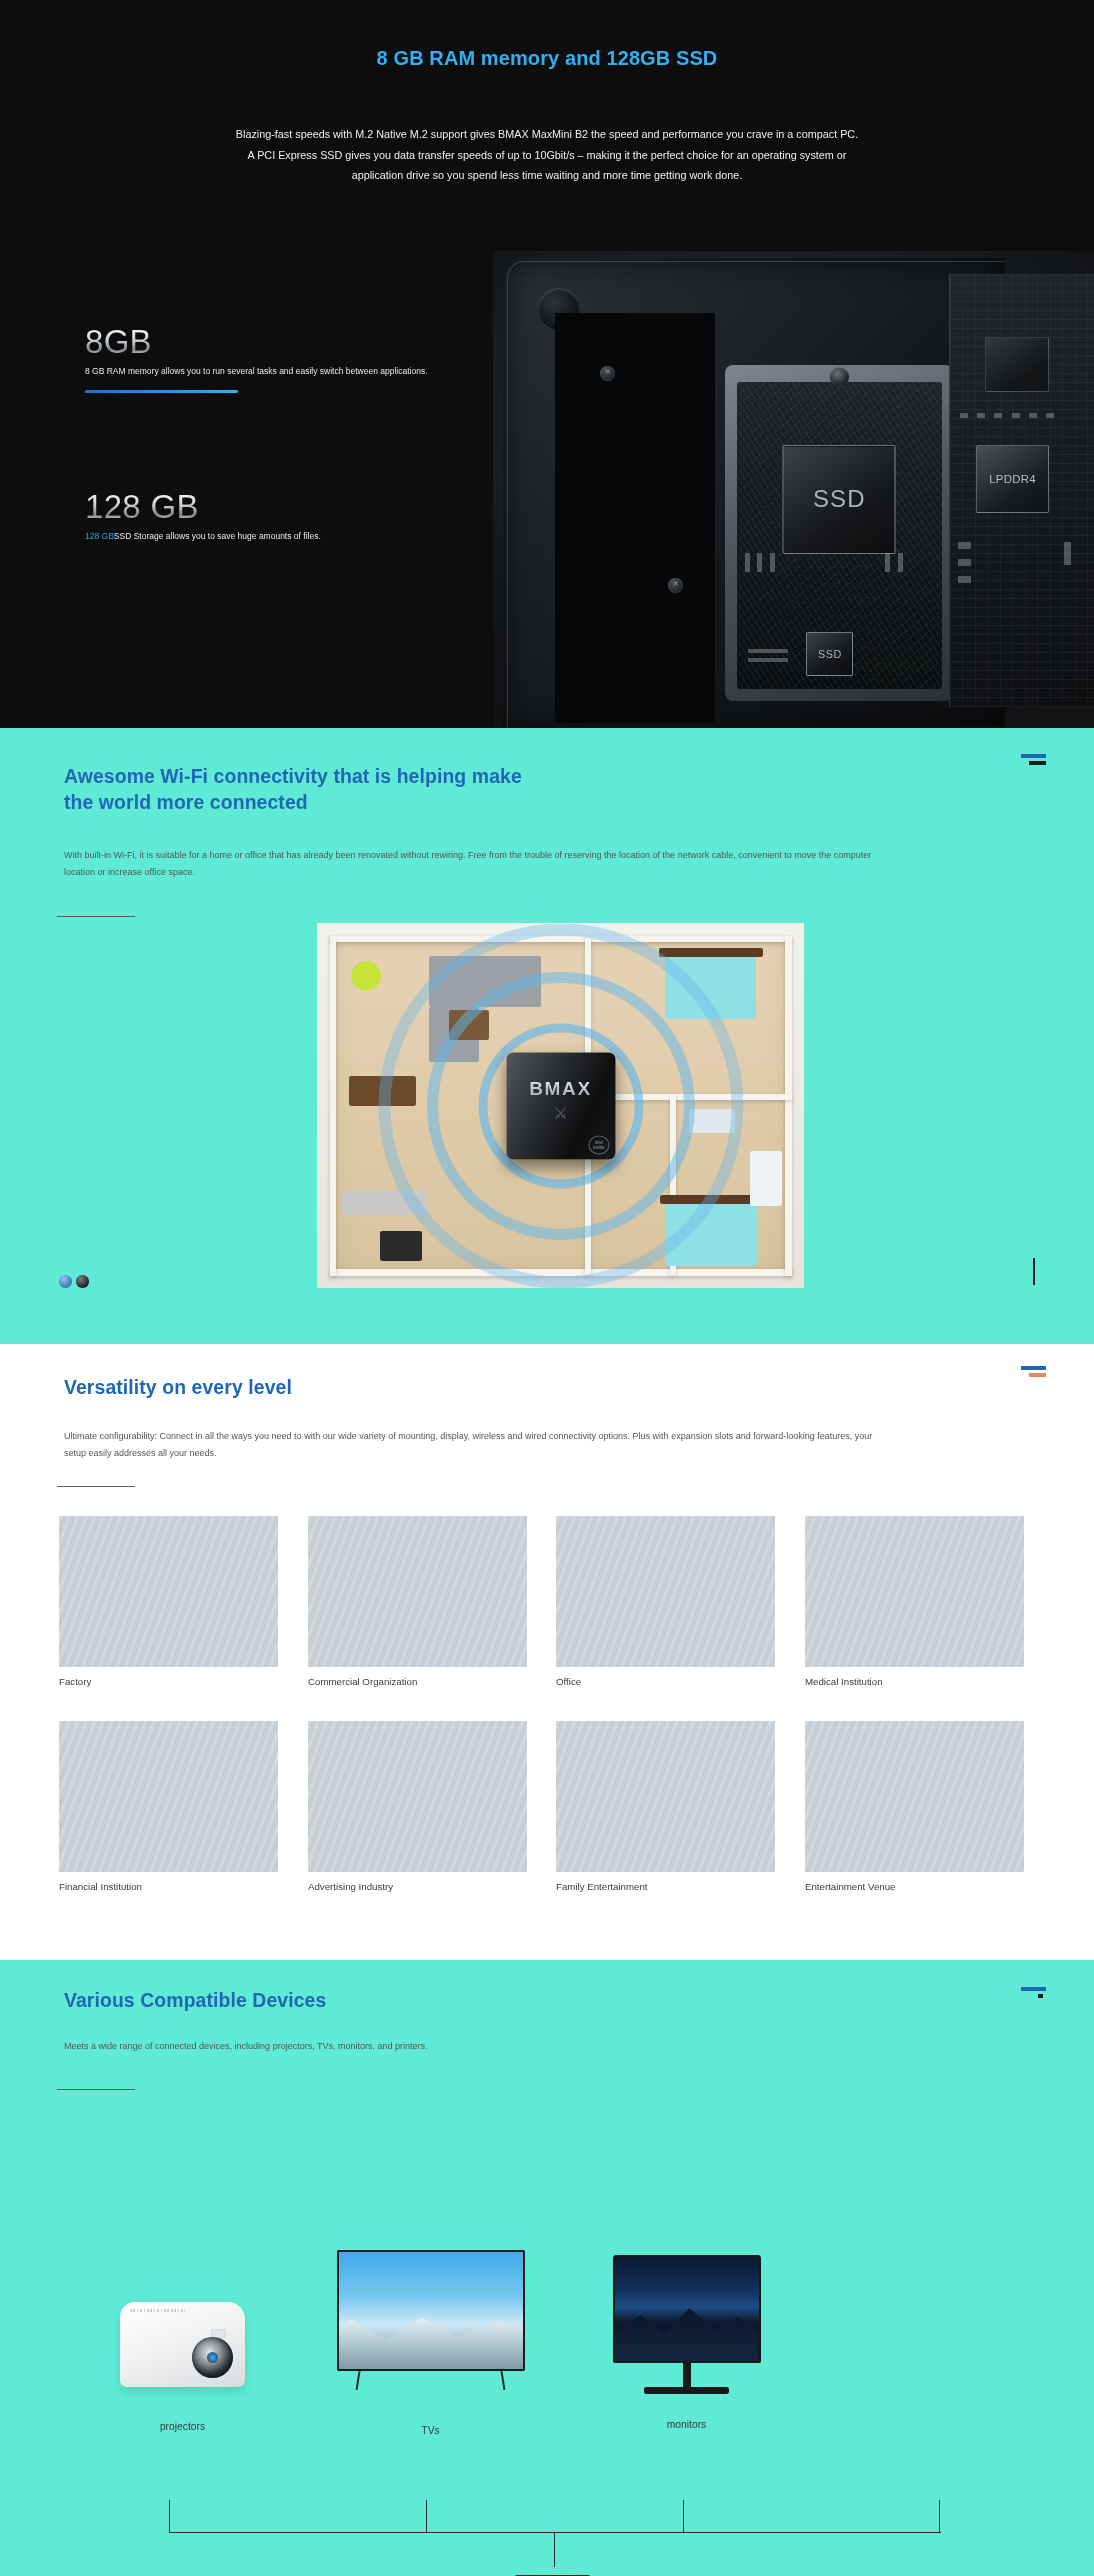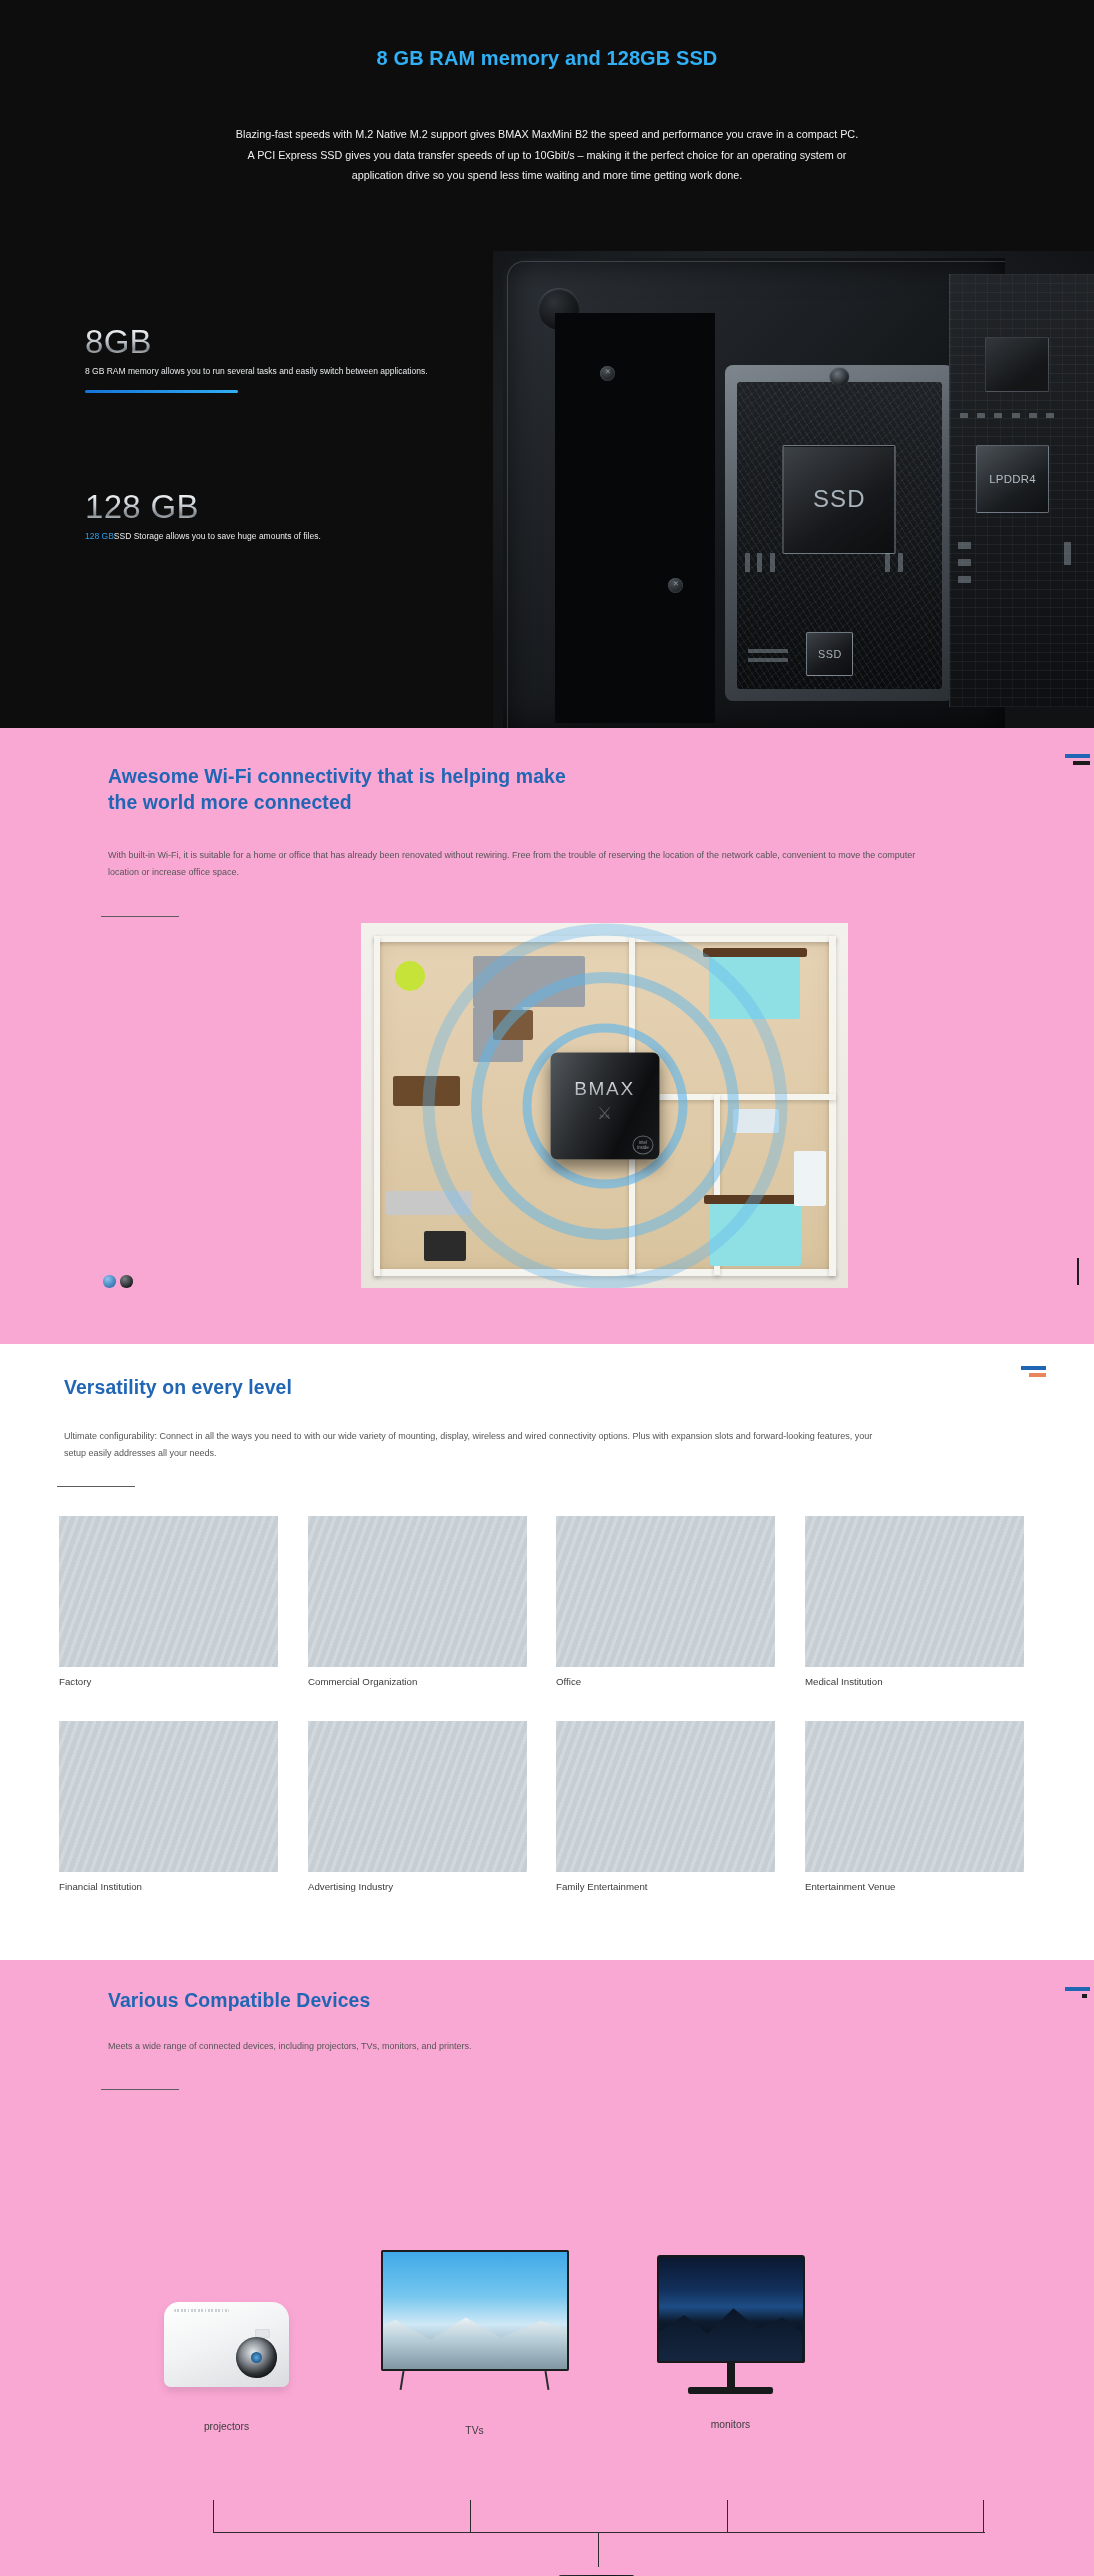--- a/index.html
+++ b/index.html
@@ -159,21 +159,21 @@
   .stat-desc .hl { color:#2e9fe8; }
   .stat-bar {
     margin-top: 12.5px; width: 153px; height: 3.4px; border-radius: 1.7px;
     background: linear-gradient(90deg,#1573d6 0%, #31b0f5 100%);
   }
   .stat-1 { top: 325px; }
   .stat-2 { top: 490px; }
 
   
   .sect { position:relative; width:1094px; }
-  .sect.gray  { background:#f9a8d4;padding-left:44px; }
+  .sect.gray  { background:#5eead4; }
   .sect.white { background:#ffffff; }
   .inner { position:relative; width:1094px; height:100%; }
 
   .sect-title {
     position:absolute; left:64px;
     font-size: 19.4px; font-weight: 700; color:#2166b4;
     line-height: 26px; letter-spacing:0.1px;
   }
   .sect-desc {
     position:absolute; left:64px;
@@ -218,21 +218,21 @@
   .ring.r3 { width:365px; height:365px; border-width:12.5px; border-color:rgba(93,181,236,.36); }
   .bmax-box {
     position:absolute; left:50%; top:50%; transform:translate(-50%,-50%);
     width:109px; height:107px; border-radius:6.8px;
     background: linear-gradient(115deg,#53585d 0%, #2a2d30 38%, #0d0e10 70%, #17191b 100%);
     box-shadow: 0 8px 15px rgba(0,0,0,.45);
     display:flex; align-items:center; justify-content:center; flex-direction:column;
     z-index: 5;
   }
   .bmax-box .wordmark {
-    font-size:19px; letter-spacing:1.7px; font-weight:400;
+    font-size:19px; letter-spacing:1.7px; font-weight:700;
     color:#b9bfc5;
     background: linear-gradient(180deg,#e8ecef 0%, #9aa1a8 100%);
     -webkit-background-clip:text; background-clip:text; -webkit-text-fill-color:transparent;
     margin-top:-10.3px;
   }
   .bmax-box .crest {
     margin-top:3.4px; font-size:17px; color:#6c7379; opacity:.75;
   }
   .bmax-box .intel {
     position:absolute; right:5.7px; bottom:4.6px; font-size:4.6px; color:#8e959b;

